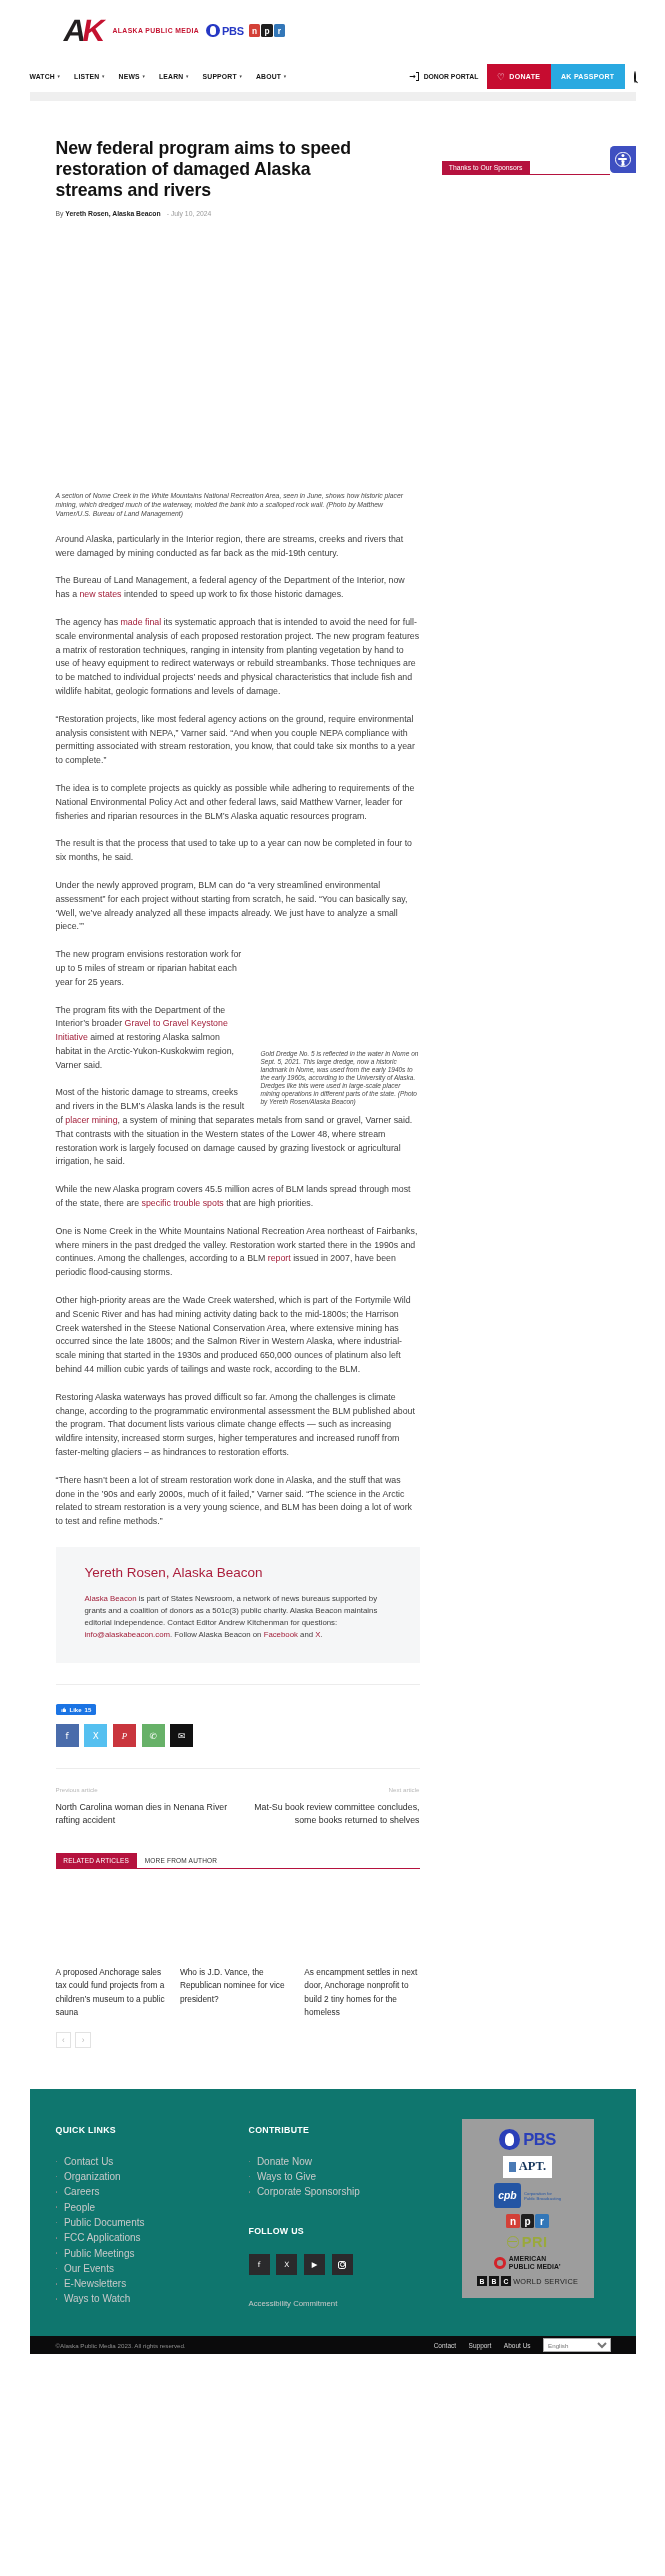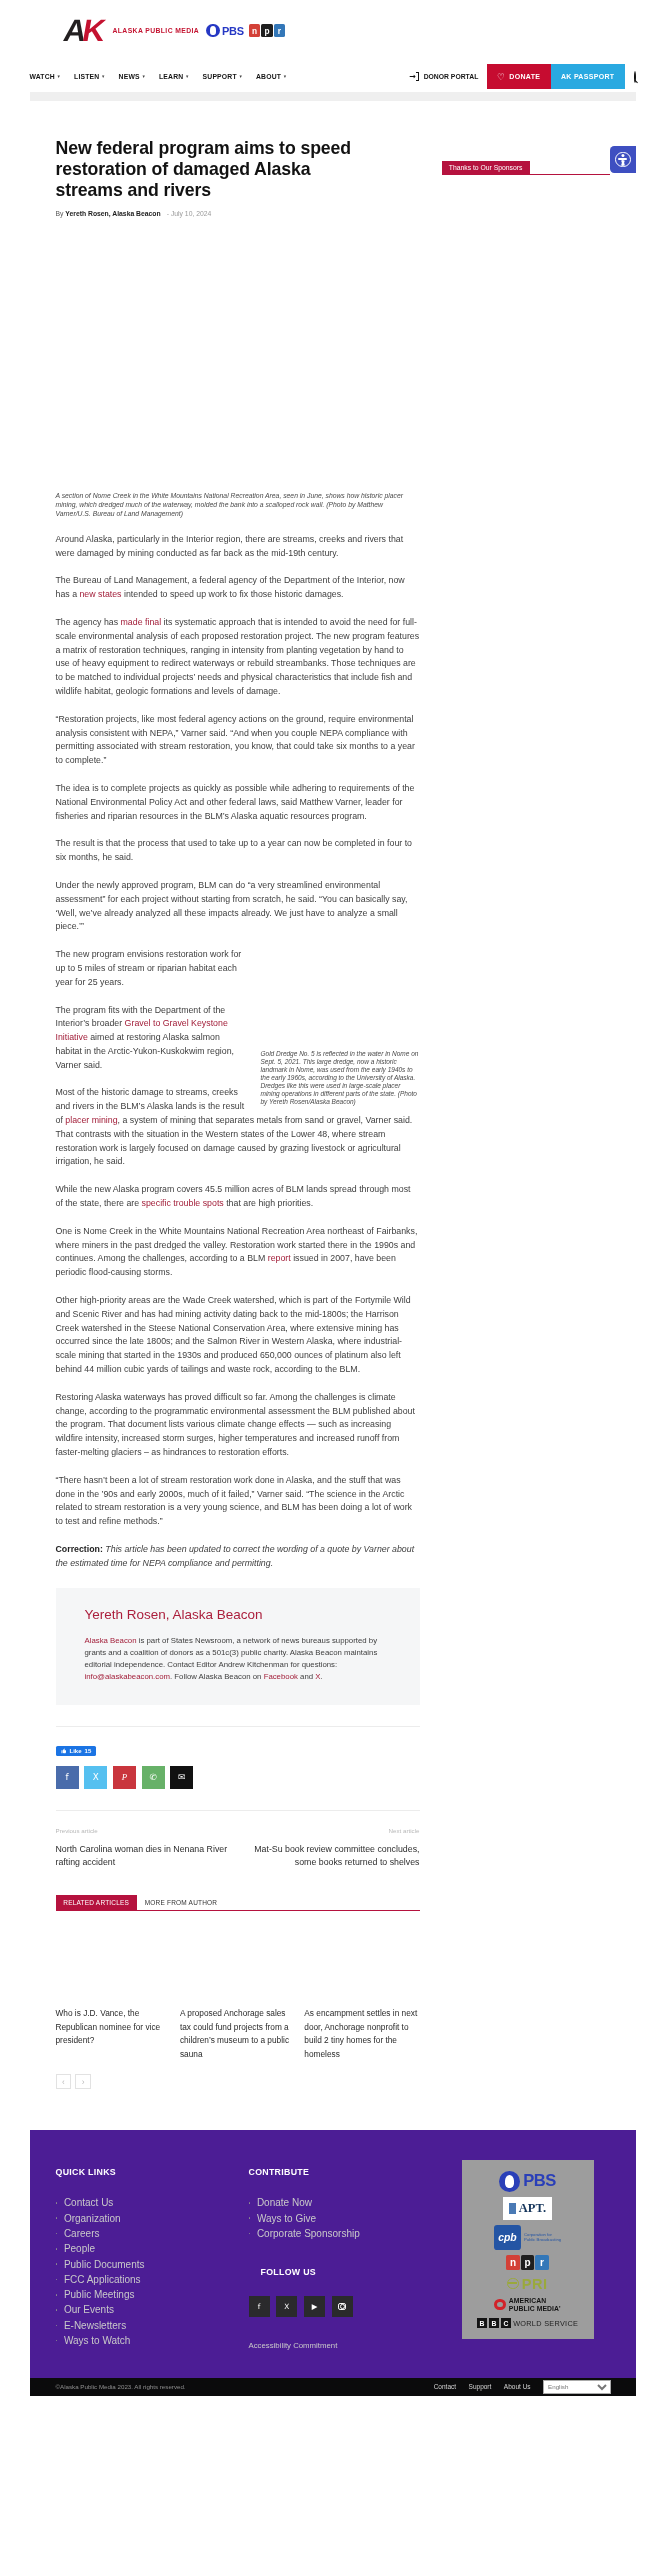--- a/index.html
+++ b/index.html
@@ -86,28 +86,28 @@
   .rel-tab-active { background:#b5123e; color:#fff; font-size:6.5px; letter-spacing:0.2px; padding:4.2px 7.8px; cursor:pointer; }
   .rel-tab { color:#333; font-size:6.5px; letter-spacing:0.2px; padding:4.2px 7.8px; cursor:pointer; }
   .rel-grid { display:flex; gap:10.4px; margin-top:8.3px; }
   .rel-card { width:114px; cursor:pointer; }
   .rel-thumb { height:83px; background:#fff; }
   .rel-title { font-size:8.3px; color:#2b2b2b; line-height:13.5px; margin-top:5.2px; font-weight:300; }
   .pager { display:flex; gap:4.2px; margin-top:12.5px; }
   .pager-btn { width:15.6px; height:15.6px; border:0.5px solid #e2e2e2; color:#b9b9b9; display:flex; align-items:center; justify-content:center; font-size:8.3px; cursor:pointer; }
 
   
-  .site-footer { background:#4c1d95; margin-top:41px; position:relative; padding:31px 0 0; min-height:253px; }
+  .site-footer { background:#0f766e; margin-top:41px; position:relative; padding:31px 0 0; min-height:253px; }
   .f-cols { display:flex; }
   .f-col1 { margin-left:26px; width:193px; }
   .f-col2 { width:172px; }
   .f-h { color:#fff; font-size:8.8px; font-weight:bold; letter-spacing:0.3px; margin:5.2px 0 18.7px; }
   .f-item { font-size:10px; color:#c9c9c9; font-weight:300; line-height:15.3px; display:flex; align-items:center; gap:6.8px; cursor:pointer; }
   .dot { width:1.6px; height:1.6px; border-radius:50%; background:#8f8f8f; flex:none; }
-  .f-follow-h { margin-top:26px;margin-left:12px; }
+  .f-follow-h { margin-top:26px; }
   .f-icons { display:flex; gap:6.8px; margin-top:14.6px; }
   .f-icon { width:21px; height:21px; background:#2a2a2c; color:#fff; display:flex; align-items:center; justify-content:center; font-size:7.3px; font-family:"DejaVu Sans",sans-serif; cursor:pointer; }
   .ig { width:7.8px; height:7.8px; border:1px solid #fff; border-radius:2.1px; position:relative; }
   .ig::after { content:""; position:absolute; width:2.6px; height:2.6px; border:1px solid #fff; border-radius:50%; top:0.5px; left:0.5px; }
   .f-access { margin-top:24px; font-size:7.8px; color:#c9c9c9; font-weight:300; cursor:pointer; }
 
   .logo-panel { position:absolute; right:42px; top:30px; width:132px; height:179px; background:#9d9d9d; display:flex; flex-direction:column; align-items:center; justify-content:space-between; padding:10.4px 0 11.4px; }
   .lp-row { display:flex; align-items:center; gap:3.1px; }
   .lp-pbs-circle { width:21px; height:21px; border-radius:50%; background:#2a3fb8; position:relative; overflow:hidden; }
   .lp-pbs-circle::after { content:""; position:absolute; left:5.7px; top:4.2px; width:9.4px; height:12.5px; background:#fff; border-radius:50% 50% 40% 40%; }
@@ -244,21 +244,20 @@
       </div>
 
       <p class="body"><span>The new program envisions restoration work for up to 5 miles of stream or riparian habitat each year for 25 years.</span></p>
       <p class="body"><span>The program fits with the Department of the Interior’s broader </span><a href="#" class="tlink">Gravel to Gravel Keystone Initiative</a><span> aimed at restoring Alaska salmon habitat in the Arctic-Yukon-Kuskokwim region, Varner said.</span></p>
       <p class="body"><span>Most of the historic damage to streams, creeks and rivers in the BLM’s Alaska lands is the result of </span><a href="#" class="tlink">placer mining</a><span>, a system of mining that separates metals from sand or gravel, Varner said. That contrasts with the situation in the Western states of the Lower 48, where stream restoration work is largely focused on damage caused by grazing livestock or agricultural irrigation, he said.</span></p>
       <p class="body"><span>While the new Alaska program covers 45.5 million acres of BLM lands spread through most of the state, there are </span><a href="#" class="tlink">specific trouble spots</a><span> that are high priorities.</span></p>
       <p class="body"><span>One is Nome Creek in the White Mountains National Recreation Area northeast of Fairbanks, where miners in the past dredged the valley. Restoration work started there in the 1990s and continues. Among the challenges, according to a BLM </span><a href="#" class="tlink">report</a><span> issued in 2007, have been periodic flood-causing storms.</span></p>
       <p class="body"><span>Other high-priority areas are the Wade Creek watershed, which is part of the Fortymile Wild and Scenic River and has had mining activity dating back to the mid-1800s; the Harrison Creek watershed in the Steese National Conservation Area, where extensive mining has occurred since the late 1800s; and the Salmon River in Western Alaska, where industrial-scale mining that started in the 1930s and produced 650,000 ounces of platinum also left behind 44 million cubic yards of tailings and waste rock, according to the BLM.</span></p>
       <p class="body"><span>Restoring Alaska waterways has proved difficult so far. Among the challenges is climate change, according to the programmatic environmental assessment the BLM published about the program. That document lists various climate change effects — such as increasing wildfire intensity, increased storm surges, higher temperatures and increased runoff from faster-melting glaciers – as hindrances to restoration efforts.</span></p>
       <p class="body"><span>“There hasn’t been a lot of stream restoration work done in Alaska, and the stuff that was done in the ’90s and early 2000s, much of it failed,” Varner said. “The science in the Arctic related to stream restoration is a very young science, and BLM has been doing a lot of work to test and refine methods.”</span></p>
-      <p class="body"><span class="bold">Correction: </span><span class="ital">This article has been updated to correct the wording of a quote by Varner about the estimated time for NEPA compliance and permitting.</span></p>
 
       <div class="author-card">
         <h3>Yereth Rosen, Alaska Beacon</h3>
         <div class="bio"><a href="#" class="tlink">Alaska Beacon</a><span> is part of States Newsroom, a network of news bureaus supported by grants and a coalition of donors as a 501c(3) public charity. Alaska Beacon maintains editorial independence. Contact Editor Andrew Kitchenman for questions: </span><a href="#" class="tlink">info@alaskabeacon.com</a><span>. Follow Alaska Beacon on </span><a href="#" class="tlink">Facebook</a><span> and </span><a href="#" class="tlink">X</a><span>.</span></div>
       </div>
 
       <hr class="hr">
 
       <div class="like-row">
         <span class="like-btn">
@@ -290,25 +289,25 @@
         </div>
       </div>
 
       <div class="rel-tabs">
         <span class="rel-tab-active">RELATED ARTICLES</span>
         <span class="rel-tab">MORE FROM AUTHOR</span>
       </div>
       <div class="rel-grid">
         <div class="rel-card">
           <div class="rel-thumb"></div>
-          <div class="rel-title">Who is J.D. Vance, the Republican nominee for vice president?</div>
+          <div class="rel-title">A proposed Anchorage sales tax could fund projects from a children’s museum to a public sauna</div>
         </div>
         <div class="rel-card">
           <div class="rel-thumb"></div>
-          <div class="rel-title">A proposed Anchorage sales tax could fund projects from a children’s museum to a public sauna</div>
+          <div class="rel-title">Who is J.D. Vance, the Republican nominee for vice president?</div>
         </div>
         <div class="rel-card">
           <div class="rel-thumb"></div>
           <div class="rel-title">As encampment settles in next door, Anchorage nonprofit to build 2 tiny homes for the homeless</div>
         </div>
       </div>
       <div class="pager">
         <span class="pager-btn">‹</span>
         <span class="pager-btn">›</span>
       </div>

